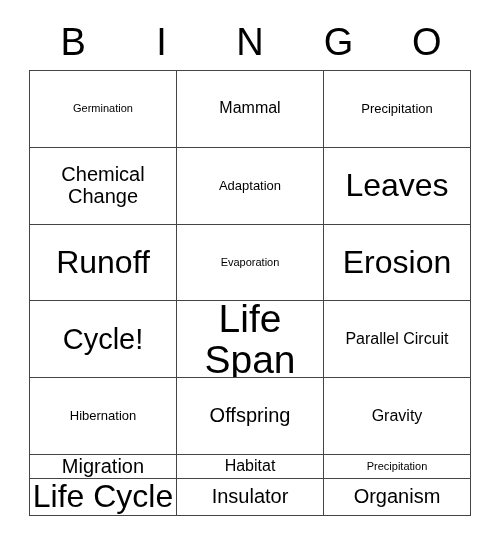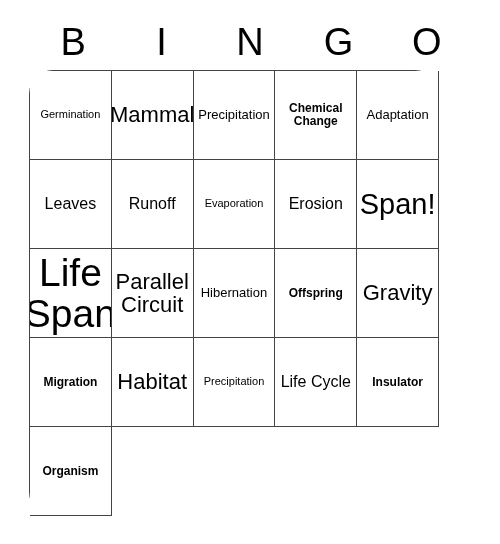--- a/index.html
+++ b/index.html
@@ -36,29 +36,28 @@
     font-size: 38px;
     line-height: 1;
     font-weight: 400;
     letter-spacing: 0;
     color: #000000;
     user-select: none;
   }
 
   
   .grid {
-    width: 410px;
+    width: 442px;
     height: 446px;
     border-top: 1px solid #444444;
     border-left: 1px solid #444444;
     box-sizing: border-box;
     display: grid;
-    grid-template-columns: repeat(5, 1fr);
+    grid-template-columns: repeat(3, 1fr);
     grid-template-rows: repeat(5, 1fr);
-    border-radius: 24px;
   }
   .cell {
     border-right: 1px solid #444444;
     border-bottom: 1px solid #444444;
     box-sizing: border-box;
     display: flex;
     align-items: center;
     justify-content: center;
     text-align: center;
     padding: 1px 2px;
@@ -68,23 +67,23 @@
   .cell span {
     display: block;
     line-height: 1.06;
     color: #000000;
     word-break: normal;
   }
 
   
   .s-xs  span { font-size: 11px; }
   .s-sm  span { font-size: 13px; }
-  .s-md  span { font-size: 12px; font-weight: bold; }
-  .s-lg  span { font-size: 22px; text-align: center; }
-  .s-xl  span { font-size: 16px; }
+  .s-md  span { font-size: 20px; }
+  .s-lg  span { font-size: 16px; text-align: center; }
+  .s-xl  span { font-size: 32px; }
   .s-xxl span { font-size: 39px; }
   .s-free span { font-size: 29px; }
 </style>
 </head>
 <body>
 
 <div class="card">
 
   <div class="header-row">
     <div class="header-cell">B</div>
@@ -116,21 +115,21 @@
       <div class="cell s-xl">
         <span>Runoff</span>
       </div>
       <div class="cell s-xs">
         <span>Evaporation</span>
       </div>
       <div class="cell s-xl">
         <span>Erosion</span>
       </div>
       <div class="cell s-free">
-        <span>Span!</span>
+        <span>Cycle!</span>
       </div>
       <div class="cell s-xxl">
         <span>Life Span</span>
       </div>
       <div class="cell s-lg">
         <span>Parallel Circuit</span>
       </div>
       <div class="cell s-sm">
         <span>Hibernation</span>
       </div>

